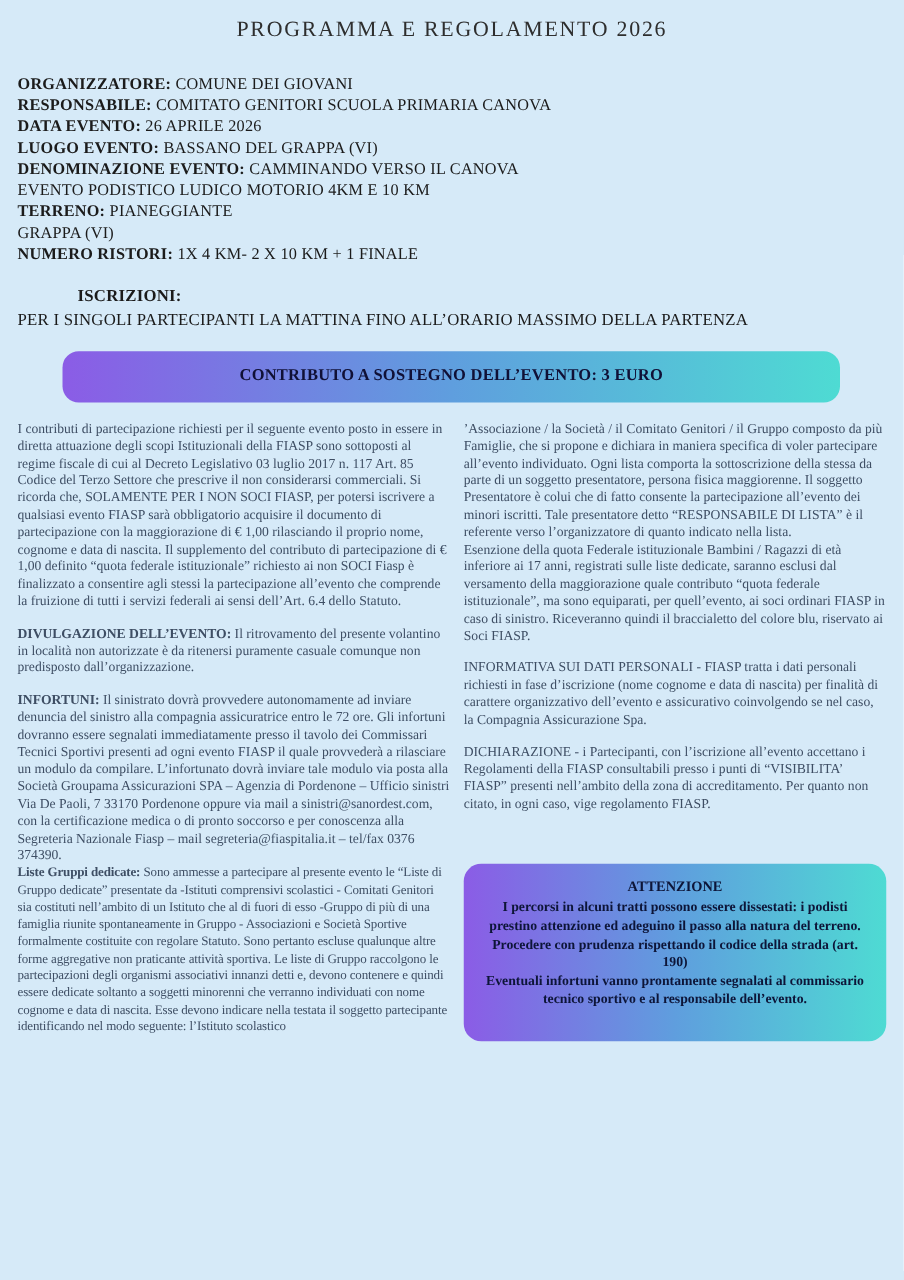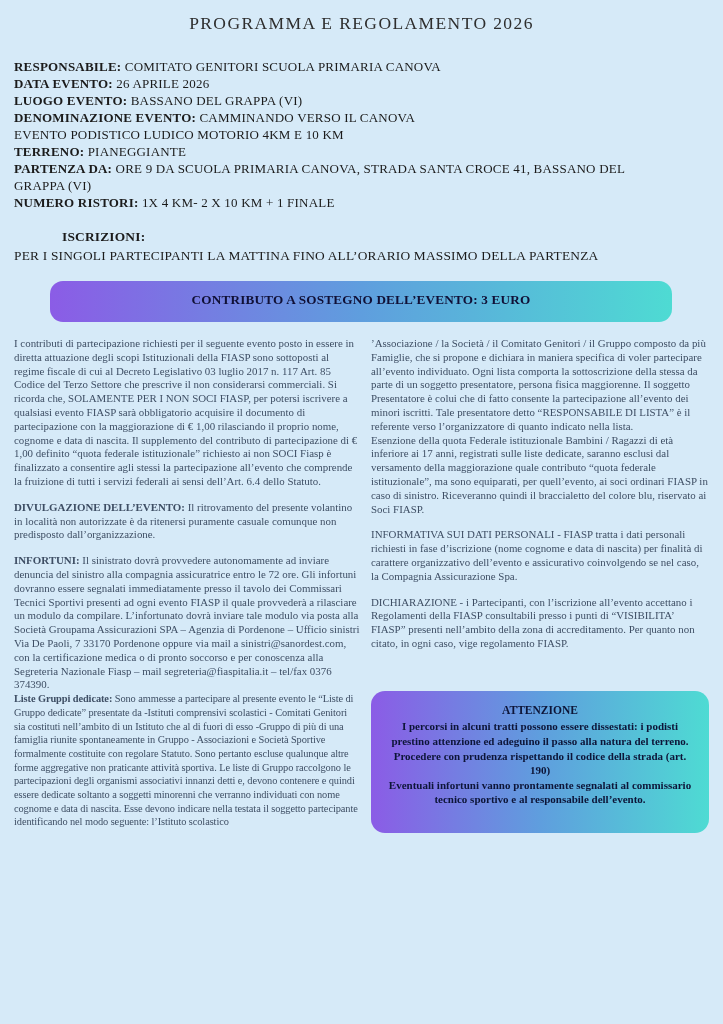--- a/index.html
+++ b/index.html
@@ -79,27 +79,27 @@
   .attn-title{font-size:11.5px;margin-bottom:2px;}
 </style>
 </head>
 <body>
 
 <div class="page" style="background: rgb(214, 234, 248);">
 
   <div class="page-title">PROGRAMMA E REGOLAMENTO 2026</div>
 
   <div class="info-block">
+    <div class="info-line"><span class="lbl">ORGANIZZATORE:</span> <span class="val">COMUNE DEI GIOVANI</span></div>
     <div class="info-line"><span class="lbl">RESPONSABILE:</span> <span class="val">COMITATO GENITORI SCUOLA PRIMARIA CANOVA</span></div>
     <div class="info-line"><span class="lbl">DATA EVENTO:</span> <span class="val">26 APRILE 2026</span></div>
     <div class="info-line"><span class="lbl">LUOGO EVENTO:</span> <span class="val">BASSANO DEL GRAPPA (VI)</span></div>
     <div class="info-line"><span class="lbl">DENOMINAZIONE EVENTO:</span> <span class="val">CAMMINANDO VERSO IL CANOVA</span></div>
     <div class="info-line"><span class="lbl"></span><span class="val">EVENTO PODISTICO LUDICO MOTORIO 4KM E 10 KM</span></div>
     <div class="info-line"><span class="lbl">TERRENO:</span> <span class="val">PIANEGGIANTE</span></div>
-    <div class="info-line"><span class="lbl">PARTENZA DA:</span> <span class="val">ORE 9 DA SCUOLA PRIMARIA CANOVA, STRADA SANTA CROCE 41, BASSANO DEL</span></div>
     <div class="info-line"><span class="lbl"></span><span class="val">GRAPPA (VI)</span></div>
     <div class="info-line"><span class="lbl">NUMERO RISTORI:</span> <span class="val">1X 4 KM- 2 X 10 KM + 1 FINALE</span></div>
   </div>
 
   <div class="iscr-block">
     <div class="iscr-heading">ISCRIZIONI:</div>
     <div class="iscr-line">PER I SINGOLI PARTECIPANTI LA MATTINA FINO ALL’ORARIO MASSIMO DELLA PARTENZA</div>
   </div>
 
   <div class="contrib-box" style="background: linear-gradient(90deg, rgb(139, 92, 230) 0%, rgb(95, 158, 222) 50%, rgb(78, 219, 211) 100%);">

